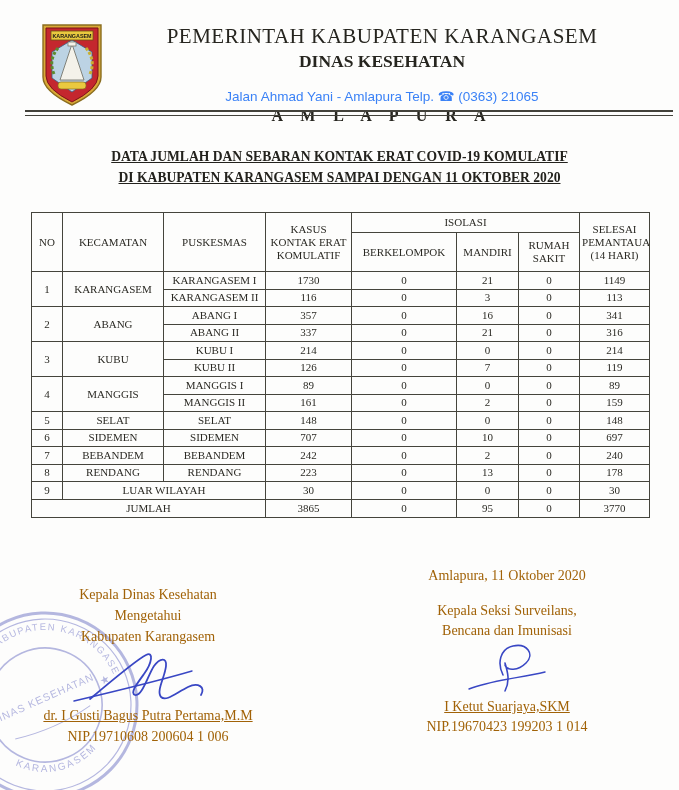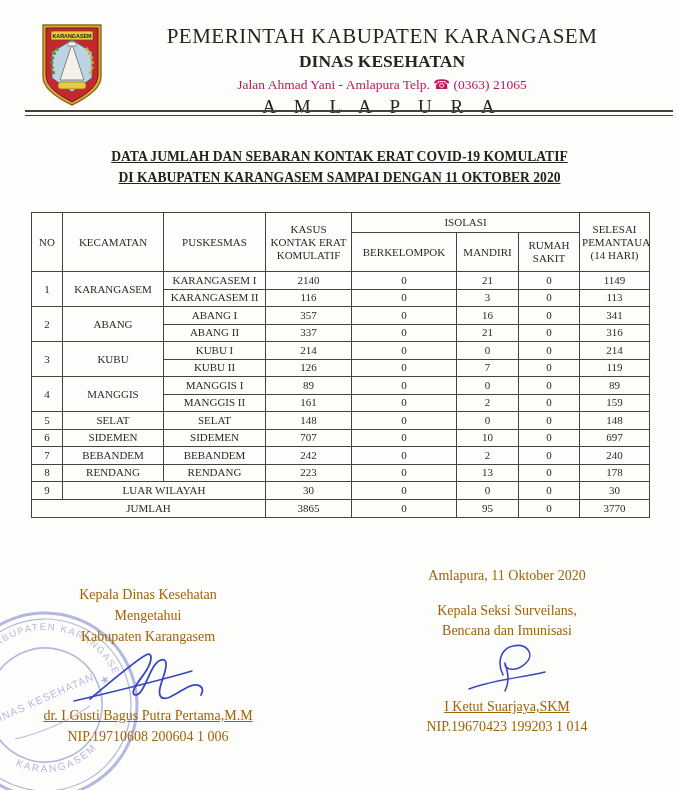--- a/index.html
+++ b/index.html
@@ -10,22 +10,22 @@
     font-family:"Liberation Serif", serif;
     color:#26251f;
   }
   .page { position:absolute; inset:0; }
 
   
   .logo { position:absolute; left:40px; top:22px; width:64px; height:86px; }
   .lh-text { position:absolute; left:108px; top:24px; width:548px; text-align:center; }
   .lh-gov  { font-size:21px; letter-spacing:.5px; white-space:nowrap; }
   .lh-dep  { font-size:17.5px; font-weight:bold; margin-top:2px; }
-  .lh-addr { font-family:Liberation Serif, serif; font-size:13.5px; margin-top:4px; color:#be185d; }
-  .lh-city { font-size:19px; font-weight:normal; letter-spacing:7px; margin-top:3px; }
+  .lh-addr { font-family:Liberation Sans, sans-serif; font-size:13.5px; margin-top:16px; color:#3b82f6; }
+  .lh-city { font-size:16px; font-weight:bold; letter-spacing:7px; margin-top:3px; }
   .rule { position:absolute; left:25px; top:110px; width:648px; height:6px;
           border-top:2.5px solid #43423b; border-bottom:1.5px solid #43423b; }
 
   
   .doc-title { position:absolute; left:0; top:146px; width:679px; text-align:center;
                font-weight:bold; font-size:13.6px; line-height:21px; color:#23221d; }
   .doc-title span { text-decoration:underline; }
 
   
   table.data { position:absolute; left:31px; top:212px; width:618px;
@@ -105,21 +105,21 @@
     <tr class="hr2">
       <td>BERKELOMPOK</td>
       <td>MANDIRI</td>
       <td>RUMAH SAKIT</td>
     </tr>
 
     <tr class="dr">
       <td rowspan="2">1</td>
       <td rowspan="2" class="name">KARANGASEM</td>
       <td class="name">KARANGASEM I</td>
-      <td>2140</td>
+      <td>1730</td>
       <td>0</td>
       <td>21</td>
       <td>0</td>
       <td>1149</td>
     </tr>
     <tr class="dr">
       <td class="name">KARANGASEM II</td>
       <td>116</td>
       <td>0</td>
       <td>3</td>

